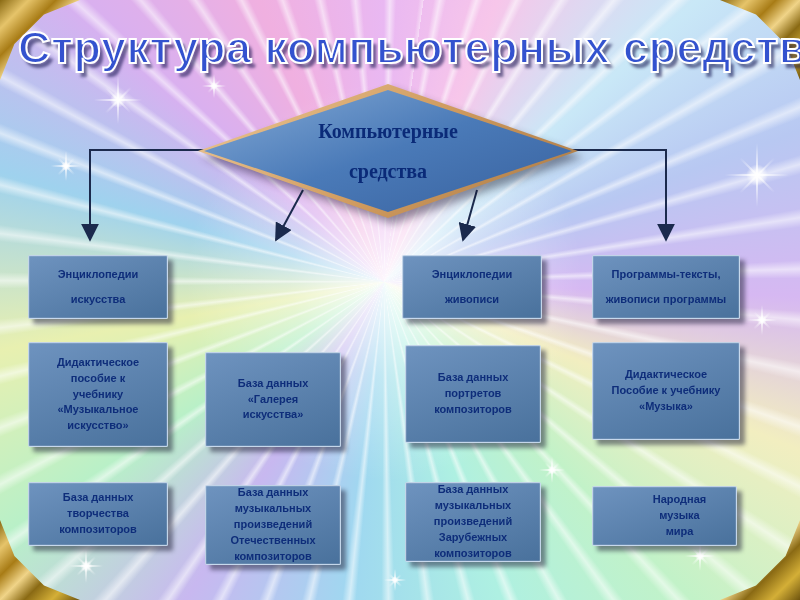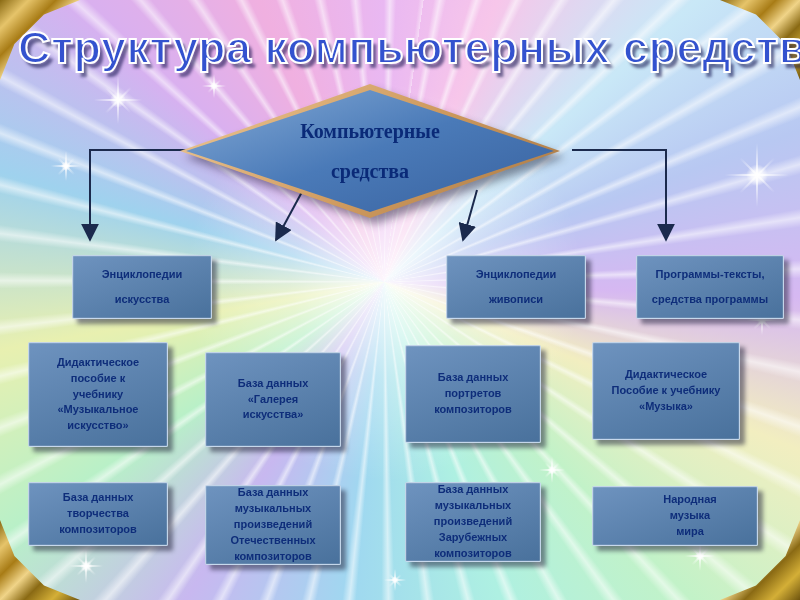--- a/index.html
+++ b/index.html
@@ -19,21 +19,21 @@
   
   .title {
     position:absolute; left:18px; top:22px; margin:0;
     font-size:45px; font-weight:800; letter-spacing:0.5px; white-space:nowrap;
     color:var(--title, #3352cf);
     -webkit-text-stroke:2px #ffffff;
     text-shadow:4px 5px 3px rgba(10,10,70,0.55);
   }
 
   
-  .diamond { position:absolute; left:180px; top:84px; width:380px; height:134px;
+  .diamond { position:absolute; left:198px; top:84px; width:380px; height:134px;
     filter:drop-shadow(5px 6px 4px rgba(20,20,45,0.45)); }
   .diamond .outer { position:absolute; inset:0;
     clip-path:polygon(50% 0,100% 50%,50% 100%,0 50%);
     background:linear-gradient(135deg,#ecc896 0%, var(--diamond-border,#cf9a5e) 55%, #a87844 100%); }
   .diamond .inner { position:absolute; inset:6px;
     clip-path:polygon(50% 0,100% 50%,50% 100%,0 50%);
     background:linear-gradient(160deg,#85abd6 0%, var(--diamond-fill,#4a7ab8) 50%, #38619e 100%);
     display:flex; align-items:center; justify-content:center; }
   .diamond .label {
     font-family:"Liberation Serif", serif; font-weight:700; font-size:20px;
@@ -49,36 +49,36 @@
     position:absolute; box-sizing:border-box;
     background:linear-gradient(160deg, var(--box-fill-top,#6e93bf) 0%, var(--box-fill-bottom,#49719c) 100%);
     border:1px solid rgba(230,240,252,0.75);
     border-radius:2px;
     box-shadow:5px 5px 4px rgba(30,30,55,0.5), inset 0 0 0 1px rgba(255,255,255,0.12);
     display:flex; align-items:center; justify-content:center;
     text-align:center; white-space:pre-line;
     color:var(--box-text,#0e2d7a); font-weight:700; font-size:11px; line-height:1.45;
     padding:3px;
   }
-  .spread { line-height:2.3;margin-left:44px; }
+  .spread { line-height:2.3; }
 
   .c1r1 { left:28px;  top:255px; width:140px; height:64px; }
   .c2r1 { left:203px; top:255px; width:138px; height:64px; }
   .c3r1 { left:402px; top:255px; width:140px; height:64px; }
   .c4r1 { left:592px; top:255px; width:148px; height:64px; }
 
   .c1r2 { left:28px;  top:342px; width:140px; height:105px; }
   .c2r2 { left:205px; top:352px; width:136px; height:95px;  }
   .c3r2 { left:405px; top:345px; width:136px; height:98px;  }
   .c4r2 { left:592px; top:342px; width:148px; height:98px;  }
 
   .c1r3 { left:28px;  top:482px; width:140px; height:64px; }
   .c2r3 { left:205px; top:485px; width:136px; height:80px; }
   .c3r3 { left:405px; top:482px; width:136px; height:80px; }
-  .c4r3 { left:592px; top:486px; width:166px; height:60px;padding-left:33px; }
+  .c4r3 { left:592px; top:486px; width:145px; height:60px;padding-left:33px; }
 
   
   .sparkle { position:absolute; transform:translate(-50%,-50%); pointer-events:none; }
   .sparkle i { display:block; position:absolute; }
   .sparkle .rv { left:50%; top:0; width:2px; height:100%; transform:translateX(-50%);
     background:linear-gradient(to bottom, transparent, rgba(255,255,255,0.95) 50%, transparent); }
   .sparkle .rh { top:50%; left:0; height:2px; width:100%; transform:translateY(-50%);
     background:linear-gradient(to right, transparent, rgba(255,255,255,0.95) 50%, transparent); }
   .sparkle .rd1 { left:50%; top:12%; width:1.5px; height:76%; transform:translateX(-50%) rotate(45deg);
     background:linear-gradient(to bottom, transparent, rgba(255,255,255,0.8) 50%, transparent); }
@@ -190,21 +190,21 @@
       <div class="label">Компьютерные
 средства</div>
     </div>
   </div>
 
   <div class="box spread c1r1">Энциклопедии
 искусства</div>
   <div class="box spread c3r1">Энциклопедии
 живописи</div>
   <div class="box spread c4r1">Программы-тексты,
-средства программы</div>
+живописи программы</div>
 
   <div class="box c1r2">Дидактическое
 пособие к
 учебнику
 «Музыкальное
 искусство»</div>
   <div class="box c2r2">База данных
 «Галерея
 искусства»</div>
   <div class="box c3r2">База данных

